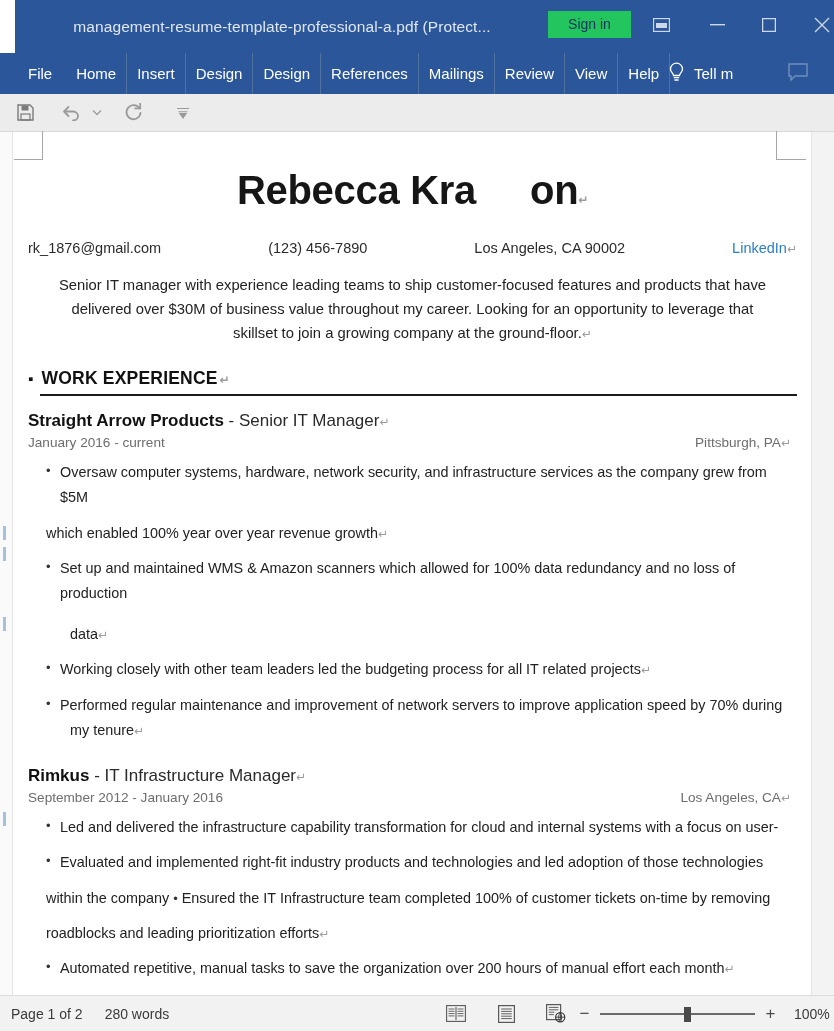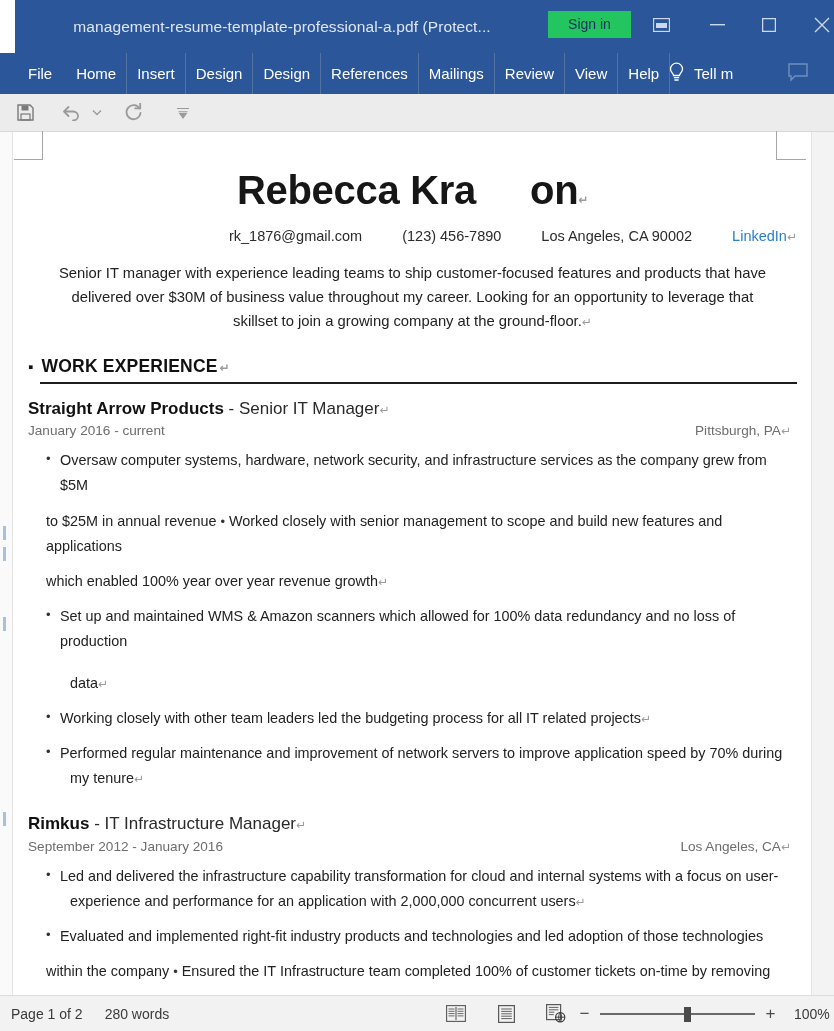--- a/index.html
+++ b/index.html
@@ -100,22 +100,22 @@
     font-family: "Liberation Sans", sans-serif;
     color: #1b1b1b;
   }
   .pmark { color: #9b9b9b; font-size: 12px; font-family: "DejaVu Sans", sans-serif; }
   .res-name {
     text-align: center; font-size: 40px; font-weight: bold; letter-spacing: -0.3px;
     line-height: 1.1; margin-top: 8px; color: #161616;
   }
   .res-name .gap { display: inline-block; width: 54px; }
   .res-contact {
-    display: flex; justify-content: flex-end; align-items: baseline;
-    gap: 40px; font-size: 14.5px; margin-top: 16px; color: #2b2b2b;
+    display: flex; justify-content: space-between; align-items: baseline;
+    gap: 40px; font-size: 14.5px; margin-top: 28px; color: #2b2b2b;
   }
   .res-contact .link { color: #2a7fc9; }
   .res-summary {
     text-align: center; font-size: 14.8px; line-height: 1.62;
     margin: 18px 22px 0 22px; color: #222;
   }
   .sec-head {
     margin-top: 22px; font-size: 17.5px; font-weight: bold;
     letter-spacing: .2px; color: #111;
     display: flex; align-items: baseline; gap: 2px;
@@ -295,21 +295,20 @@
         <div class="job-title">
           <b>Straight Arrow Products</b><span> - </span><span>Senior IT Manager</span><span class="pmark">↵</span>
         </div>
         <div class="job-meta">
           <span>January 2016 - current</span>
           <span><span>Pittsburgh, PA</span><span class="pmark">↵</span></span>
         </div>
 
         <ul class="blts">
           <li><span class="dot">•</span><span>Oversaw computer systems, hardware, network security, and infrastructure services as the company grew from $5M</span></li>
-          <li class="nodot"><span>to $25M in annual revenue</span> <span class="inline-dot">•</span> <span>Worked closely with senior management to scope and build new features and applications</span></li>
           <li class="nodot"><span>which enabled 100% year over year revenue growth</span><span class="pmark">↵</span></li>
 
           <li><span class="dot">•</span><span>Set up and maintained WMS &amp; Amazon scanners which allowed for 100% data redundancy and no loss of production</span></li>
           <li class="nodot" style="padding-left:42px;margin-top:16px"><span>data</span><span class="pmark">↵</span></li>
 
           <li><span class="dot">•</span><span>Working closely with other team leaders led the budgeting process for all IT related projects</span><span class="pmark">↵</span></li>
 
           <li><span class="dot">•</span><span>Performed regular maintenance and improvement of network servers to improve application speed by 70% during</span></li>
           <li class="nodot" style="padding-left:42px;margin-top:0"><span>my tenure</span><span class="pmark">↵</span></li>
         </ul>
@@ -317,21 +316,20 @@
         <div class="job-title" style="margin-top:22px">
           <b>Rimkus</b><span> - </span><span>IT Infrastructure Manager</span><span class="pmark">↵</span>
         </div>
         <div class="job-meta">
           <span>September 2012 - January 2016</span>
           <span><span>Los Angeles, CA</span><span class="pmark">↵</span></span>
         </div>
 
         <ul class="blts">
           <li><span class="dot">•</span><span>Led and delivered the infrastructure capability transformation for cloud and internal systems with a focus on user-</span></li>
-          <li class="nodot" style="padding-left:42px;margin-top:0"><span>experience and performance for an application with 2,000,000 concurrent users</span><span class="pmark">↵</span></li>
 
           <li><span class="dot">•</span><span>Evaluated and implemented right-fit industry products and technologies and led adoption of those technologies</span></li>
           <li class="nodot"><span>within the company</span> <span class="inline-dot">•</span> <span>Ensured the IT Infrastructure team completed 100% of customer tickets on-time by removing</span></li>
           <li class="nodot"><span>roadblocks and leading prioritization efforts</span><span class="pmark">↵</span></li>
 
           <li><span class="dot">•</span><span>Automated repetitive, manual tasks to save the organization over 200 hours of manual effort each month</span><span class="pmark">↵</span></li>
         </ul>
 
       </div>
     </div>

